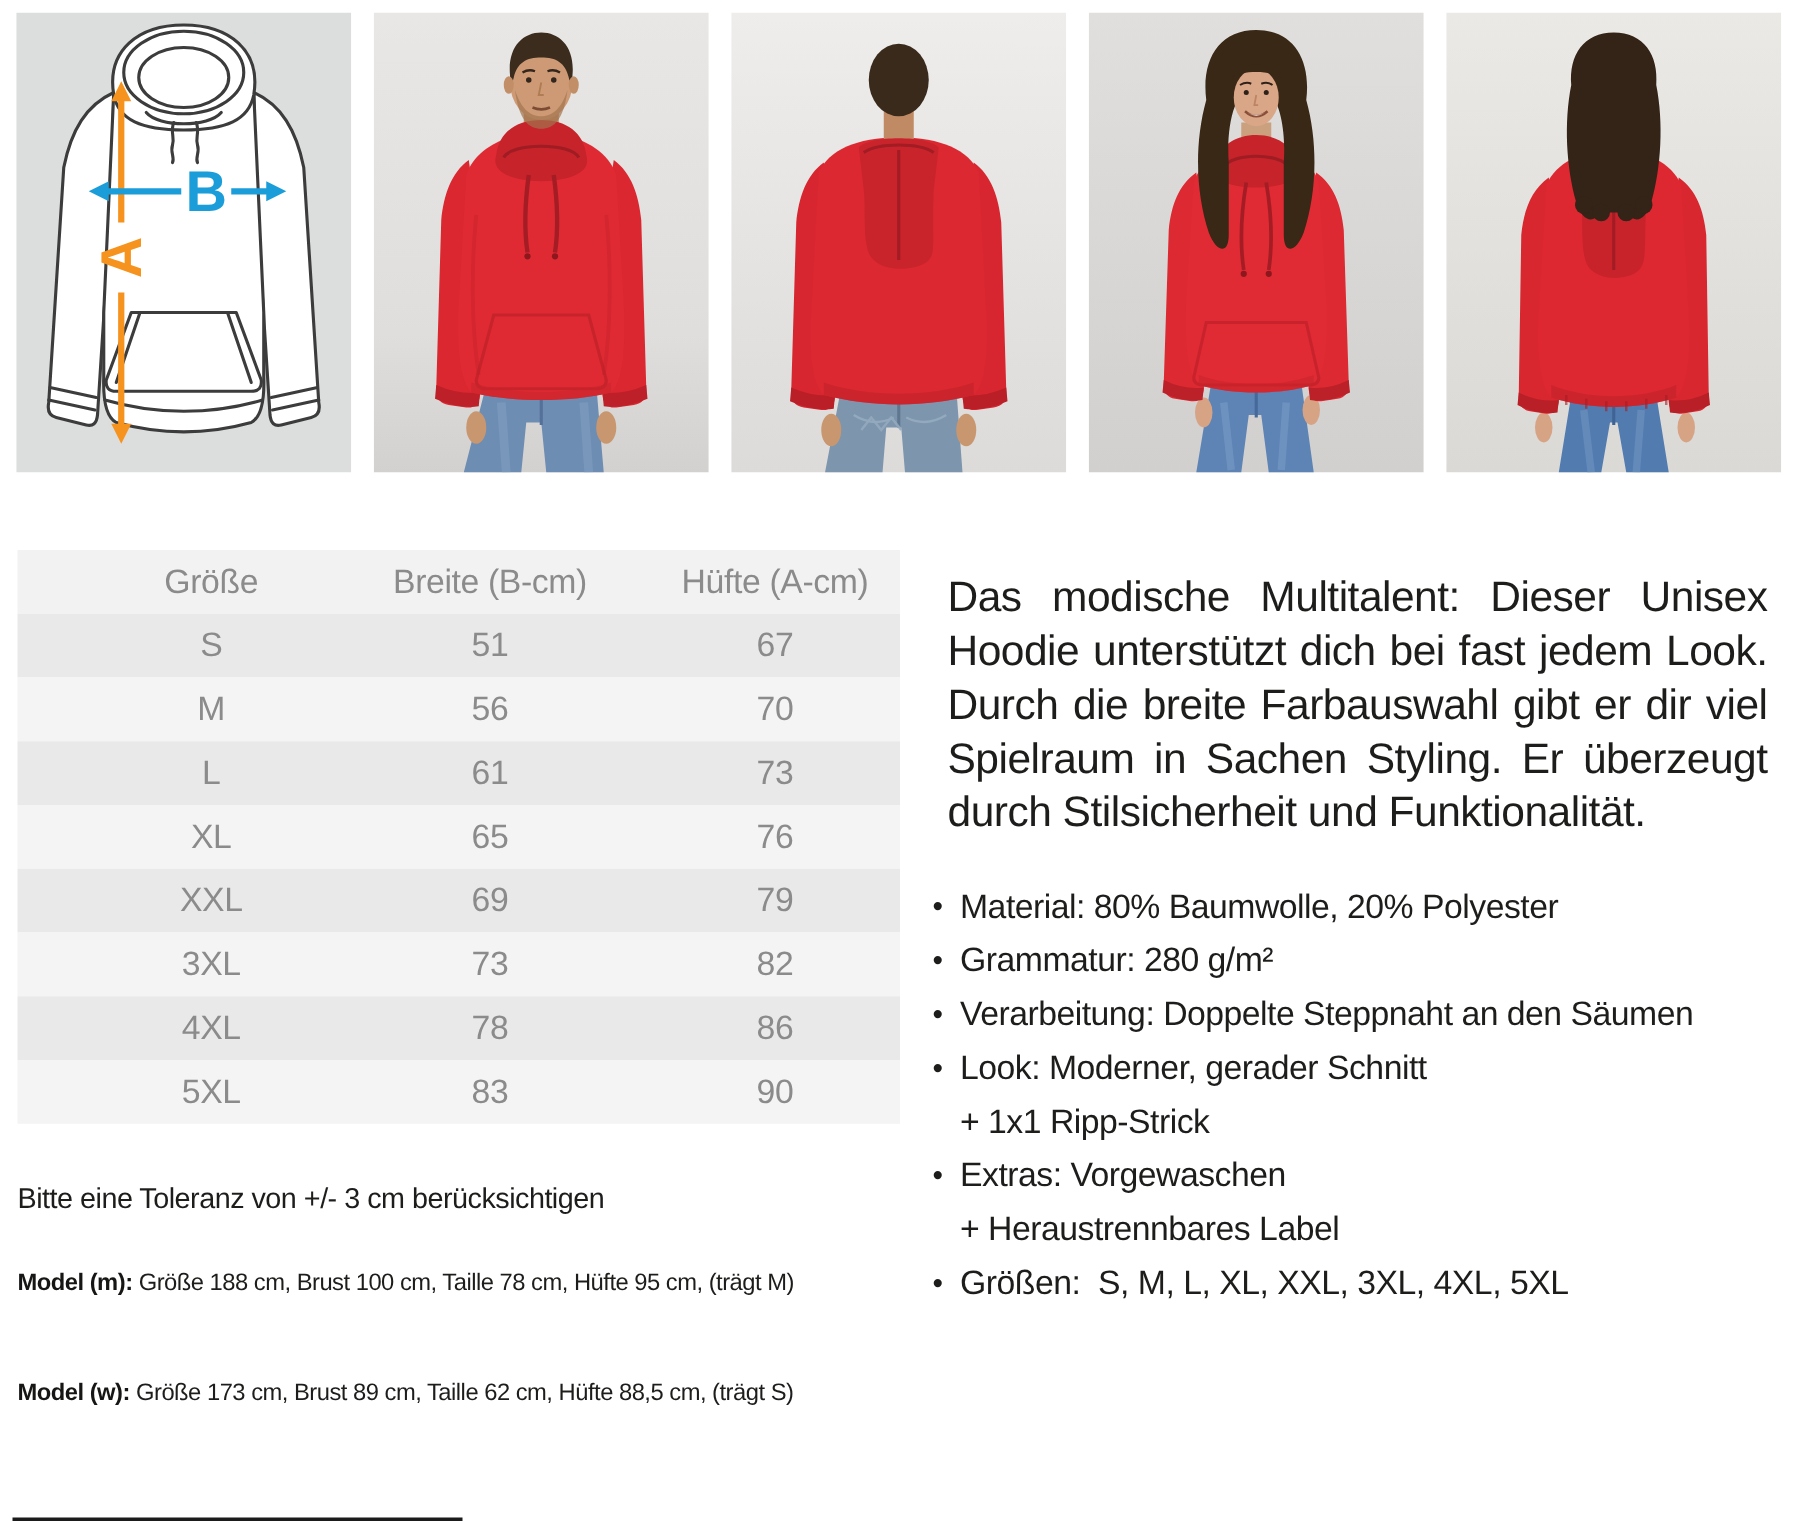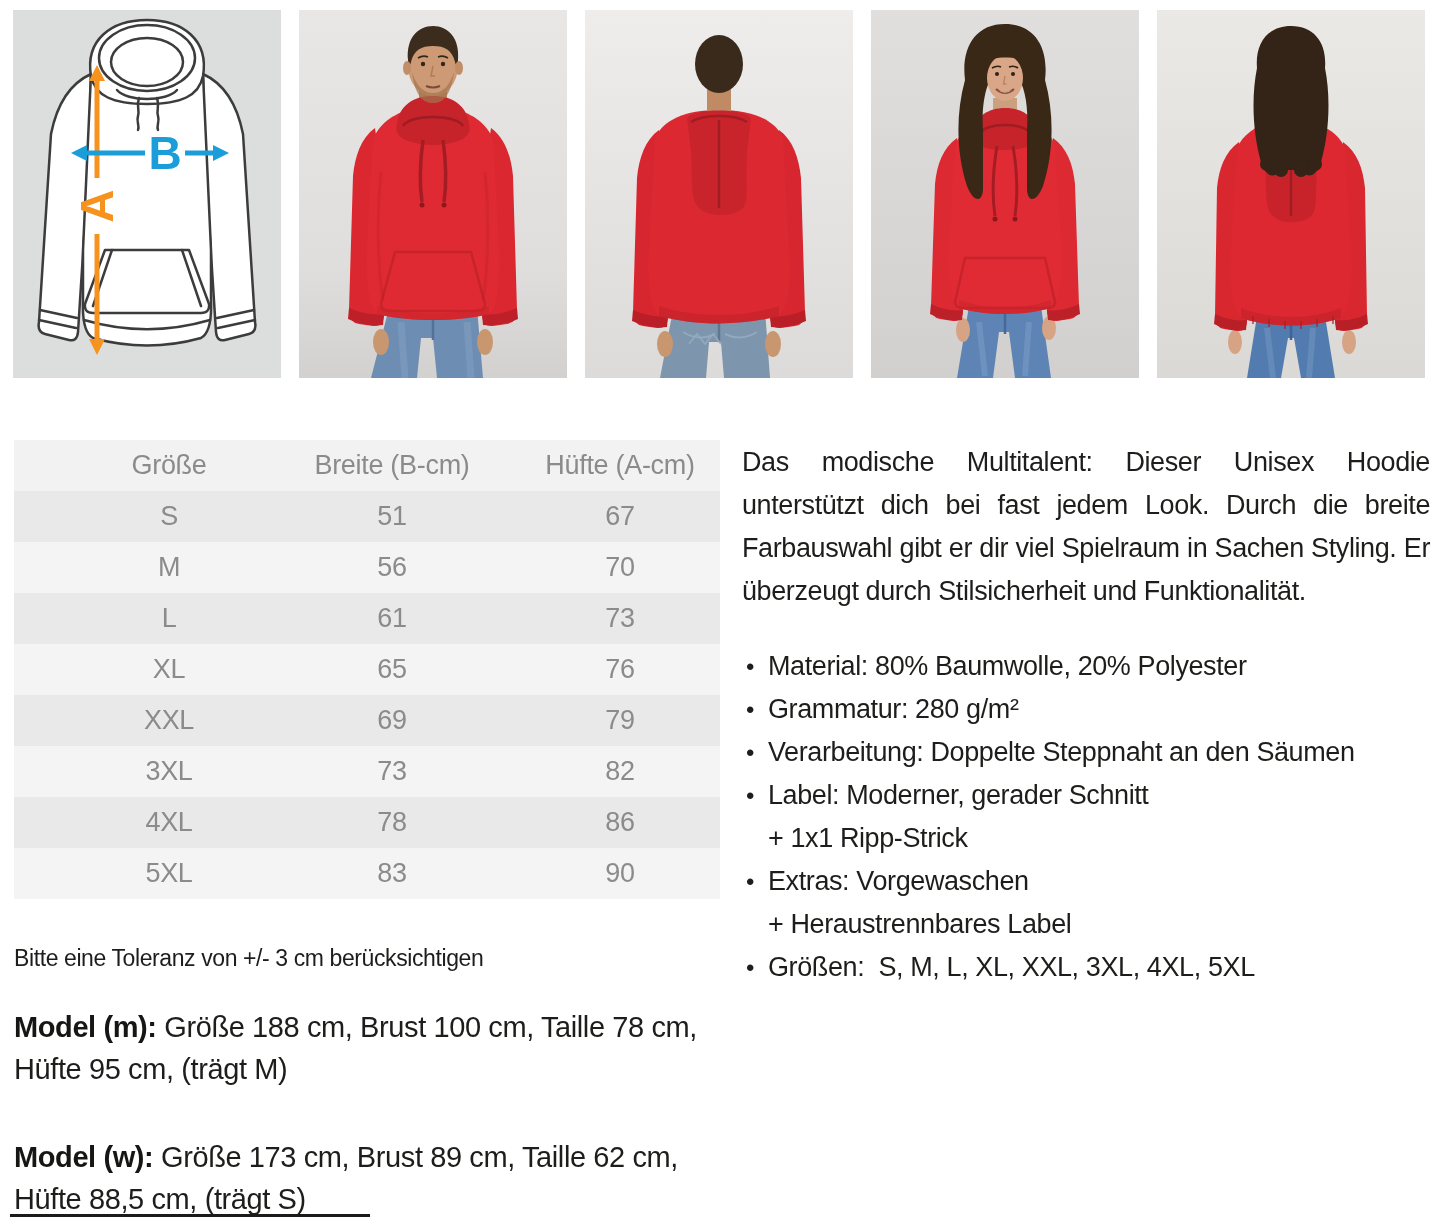--- a/index.html
+++ b/index.html
@@ -26,30 +26,30 @@
     color: #8b8b8b; text-align: center; vertical-align: middle;
     padding: 0; letter-spacing: -0.3px;
   }
   table.size-table th:first-child, table.size-table td:first-child { padding-left: 60px; width: 250px; }
   table.size-table th:nth-child(2), table.size-table td:nth-child(2) { width: 256px; }
   thead tr { background: #f2f2f2; }
   tr.row-dark  { background: #e9e9e9; }
   tr.row-light { background: #f4f4f4; }
 
   .tolerance { margin: 46px 0 0 0; font-size: 23px; letter-spacing: -0.4px; }
-  .model-note { margin: 34px 0 0 0; font-size: 29px; line-height: 42px; letter-spacing: -0.4px; }
+  .model-note { margin: 34px 0 0 0; font-size: 19px; line-height: 42px; letter-spacing: -0.4px; }
   .model-note + .model-note { margin-top: 46px; }
   .model-note b { font-weight: bold; color: #161614; }
 
   .bottom-strip { position: absolute; left: 10px; top: 1214px; width: 360px; height: 3px; background: #1b1b1b; }
 
   
   .content-right { position: absolute; left: 742px; top: 441px; width: 688px; }
   .intro {
-    margin: 0; font-size: 27px; line-height: 43px;
+    margin: 16px; font-size: 34px; line-height: 43px;
     text-align: justify; letter-spacing: -0.4px;
   }
   ul.spec-list { list-style: none; margin: 32px 0 0 0; padding: 0; font-size: 27px; line-height: 43px; letter-spacing: -0.4px; }
   ul.spec-list li { position: relative; padding-left: 26px; }
   ul.spec-list .bullet { position: absolute; left: 4px; top: 0; font-size: 24px; color: #1d1d1b; }
   ul.spec-list .li-text { white-space: pre-wrap; }
   ul.spec-list .li-sub { white-space: pre-wrap; }
 </style>
 </head>
 <body>
@@ -306,19 +306,19 @@
 
   <p class="model-note"><b>Model (w):</b><span> Größe 173 cm, Brust 89 cm, Taille 62 cm, Hüfte 88,5 cm, (trägt S)</span></p>
 </div>
 
 <div class="content-right">
   <p class="intro">Das modische Multitalent: Dieser Unisex Hoodie unterstützt dich bei fast jedem Look. Durch die breite Farbauswahl gibt er dir viel Spielraum in Sachen Styling. Er überzeugt durch Stilsicherheit und Funktionalität.</p>
   <ul class="spec-list">
       <li><span class="bullet">•</span><span class="li-text">Material: 80% Baumwolle, 20% Polyester</span></li>
       <li><span class="bullet">•</span><span class="li-text">Grammatur: 280 g/m²</span></li>
       <li><span class="bullet">•</span><span class="li-text">Verarbeitung: Doppelte Steppnaht an den Säumen</span></li>
-      <li><span class="bullet">•</span><span class="li-text">Label: Moderner, gerader Schnitt</span><div class="li-sub">+ 1x1 Ripp-Strick</div></li>
+      <li><span class="bullet">•</span><span class="li-text">Look: Moderner, gerader Schnitt</span><div class="li-sub">+ 1x1 Ripp-Strick</div></li>
       <li><span class="bullet">•</span><span class="li-text">Extras: Vorgewaschen</span><div class="li-sub">+ Heraustrennbares Label</div></li>
       <li><span class="bullet">•</span><span class="li-text">Größen:  S, M, L, XL, XXL, 3XL, 4XL, 5XL</span></li>
     </ul>
 </div>
 
 <div class="bottom-strip"></div>
 
 </body></html>

